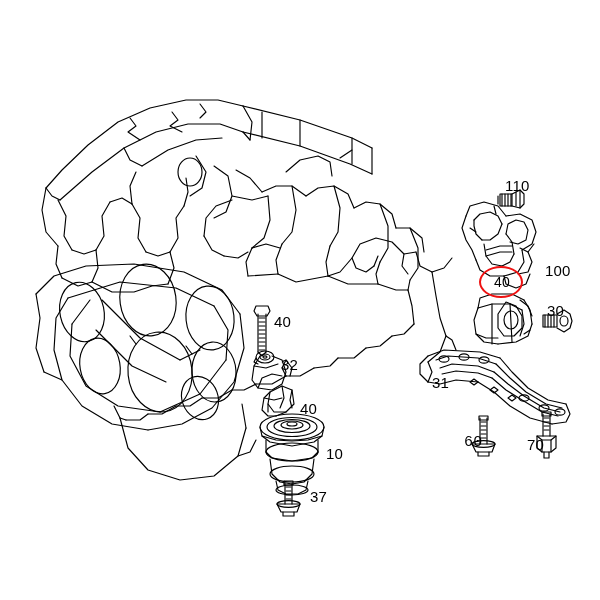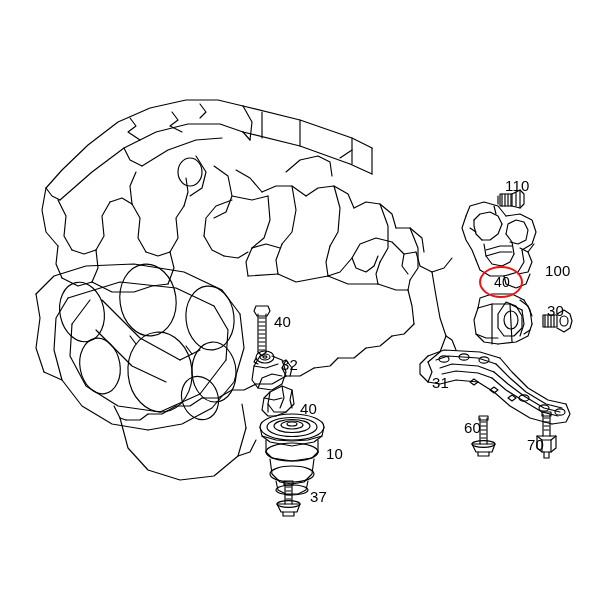--- a/index.html
+++ b/index.html
@@ -357,21 +357,21 @@
     </g>
   </svg>
 
   <div id="highlight-ring" style="left: 479px; top: 266px; width: 44px; height: 32px; border-color: rgb(238, 17, 17);"></div>
 
   <div class="callout" style="left: 505px; top: 178px;">110</div>
   <div class="callout" style="left: 545px; top: 263px;">100</div>
   <div class="callout" style="left: 547px; top: 303px;">30</div>
   <div class="callout highlighted" style="left: 494px; top: 275px;">40</div>
   <div class="callout" style="left: 432px; top: 375px;">31</div>
-  <div class="callout" style="left: 464px; top: 420px;">60</div>
+  <div class="callout" style="left: 464px; top: 435px; font-family: Liberation Mono, monospace;">60</div>
   <div class="callout" style="left: 527px; top: 437px;">70</div>
   <div class="callout" style="left: 274px; top: 314px;">40</div>
   <div class="callout" style="left: 281px; top: 357px;">32</div>
   <div class="callout" style="left: 300px; top: 401px;">40</div>
   <div class="callout" style="left: 326px; top: 446px;">10</div>
   <div class="callout" style="left: 310px; top: 489px;">37</div>
 
 </div>
 
 </body></html>

